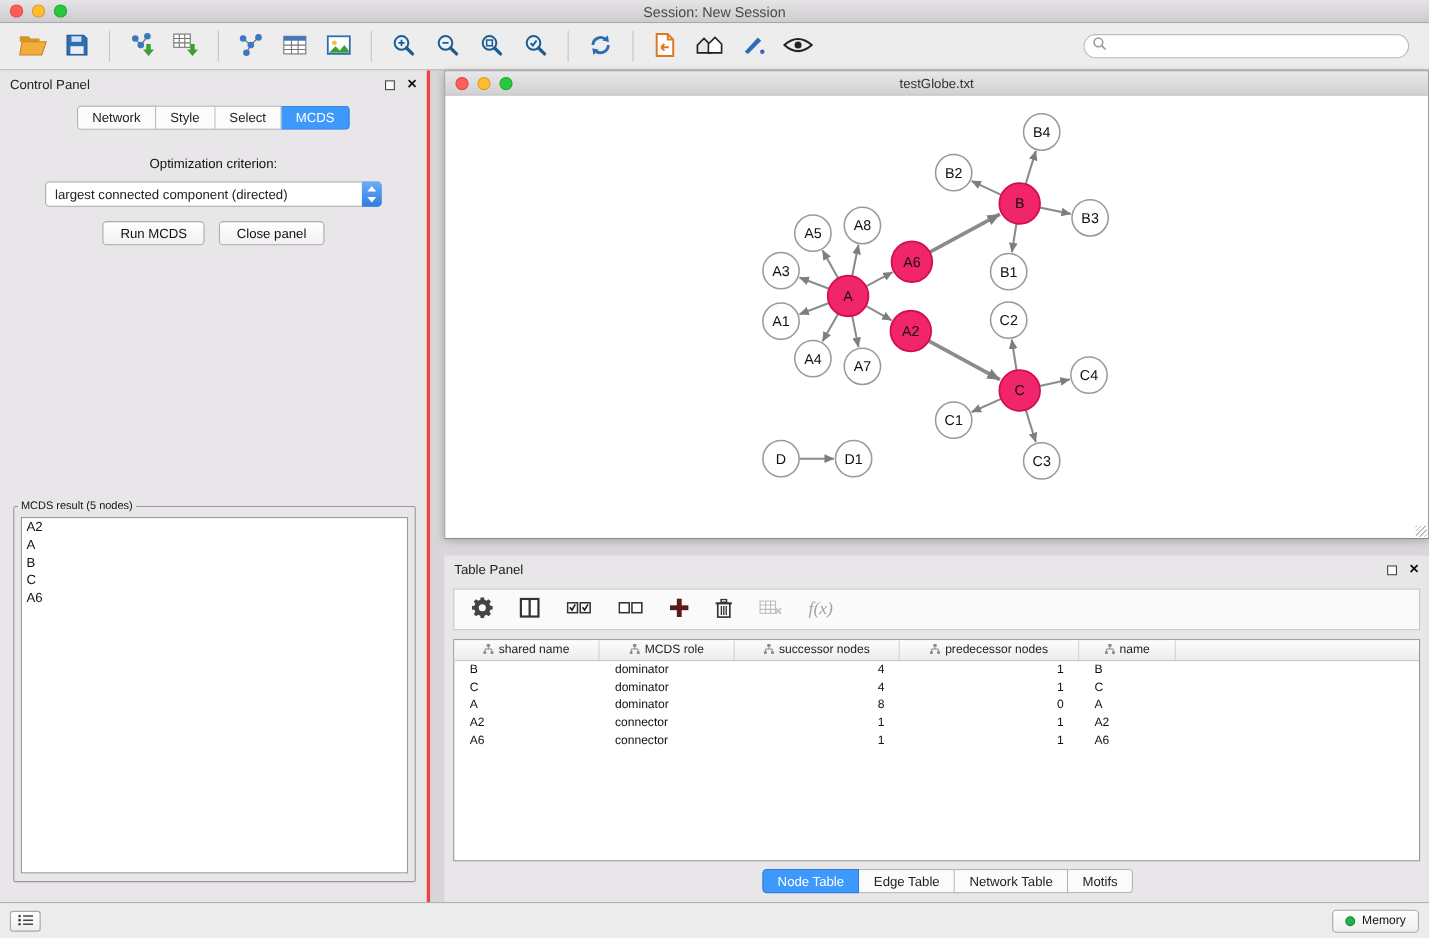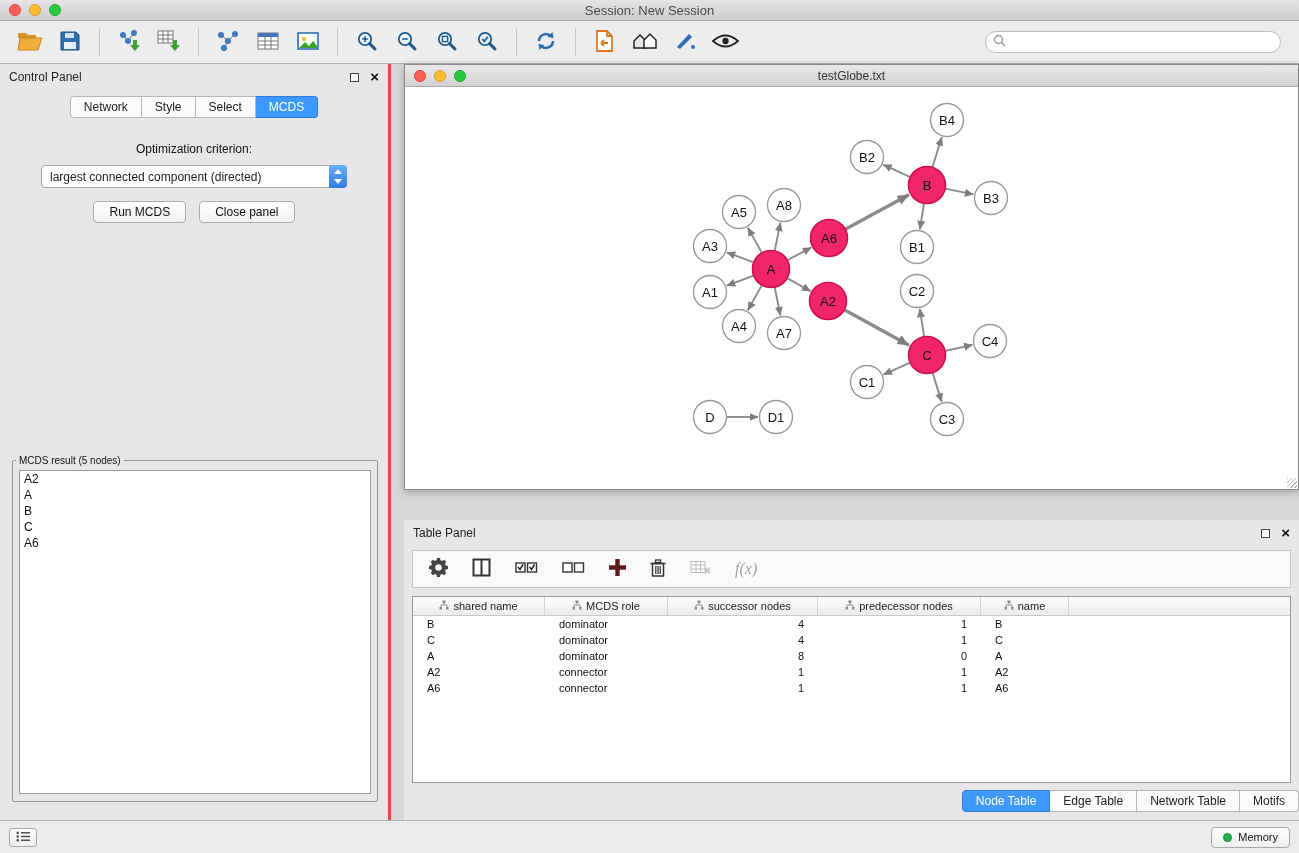--- a/index.html
+++ b/index.html
@@ -110,21 +110,21 @@
     height:22px; background:linear-gradient(#e9e7e9,#d2d0d2);
     border-bottom:1px solid #aaa8aa; display:flex; align-items:center; position:relative;
   }
   .net-titlebar .titlebar-title { font-size:12px; color:#333; }
   .net-content { position:absolute; top:22px; left:0; right:0; bottom:0; background:#fff; overflow:hidden; }
   .net-content svg { display:block; }
   .resize-grip { position:absolute; right:1px; bottom:1px; width:10px; height:10px;
     background:repeating-linear-gradient(135deg,#bbb 0 1px,transparent 1px 3px); }
   
   .table-panel {
-    position:absolute; left:404px; top:520px; width:895px; bottom:33px;
+    position:absolute; left:404px; top:505px; width:895px; bottom:33px;
     background:#e8e6e8;
   }
   .tp-toolbar {
     margin:4px 8px 0; height:38px; background:#fafafa; border:1px solid #c6c4c6;
     display:flex; align-items:center; padding:0 16px; gap:24px;
   }
   .tp-tool { background:none; border:none; display:flex; align-items:center; cursor:default; }
   .fx { font-family:"Liberation Serif",serif; font-style:italic; font-size:16px; color:#a3a3a3; }
   .table-wrap {
     position:absolute; left:8px; right:8px; top:76px; bottom:37px;
@@ -135,21 +135,21 @@
     border-bottom:1px solid #c9c7c9; font-size:11px;
   }
   .th {
     display:flex; align-items:center; justify-content:center; gap:4px;
     border-right:1px solid #d4d2d4; height:100%; color:#222;
   }
   .th.filler { flex:1; border-right:none; }
   .t-body { font-size:11px; }
   .tr { display:flex; height:16px; line-height:16px; }
   .td { white-space:nowrap; overflow:hidden; color:#111; }
-  .tp-tabs { position:absolute; left:0; right:0; bottom:8px; display:flex; justify-content:flex-end;padding-left:20px; }
+  .tp-tabs { position:absolute; left:0; right:0; bottom:8px; display:flex; justify-content:center;padding-left:20px; }
   
   .statusbar {
     position:absolute; left:0; right:0; bottom:0; height:33px;
     background:#ececec; border-top:1px solid #b2b0b2;
     display:flex; align-items:center; padding:16px 9px;
   }
   .status-btn {
     width:28px; height:19px; background:linear-gradient(#fff,#ededed);
     border:1px solid #a9a7a9; border-radius:3px;
     display:flex; align-items:center; justify-content:center;

